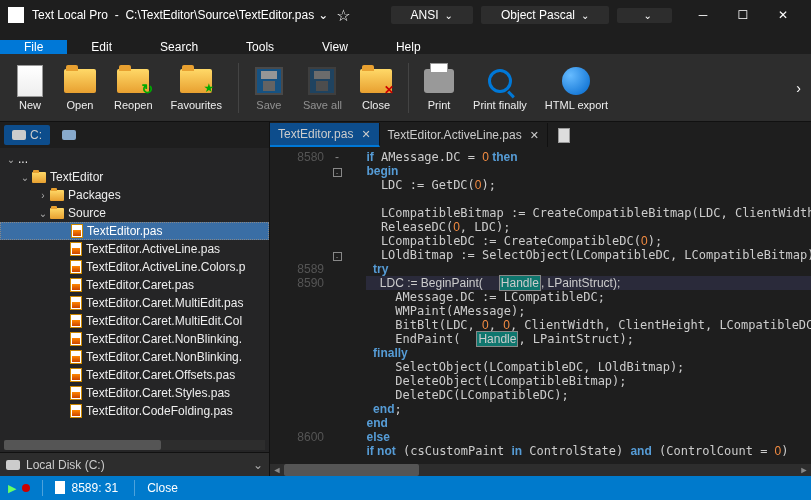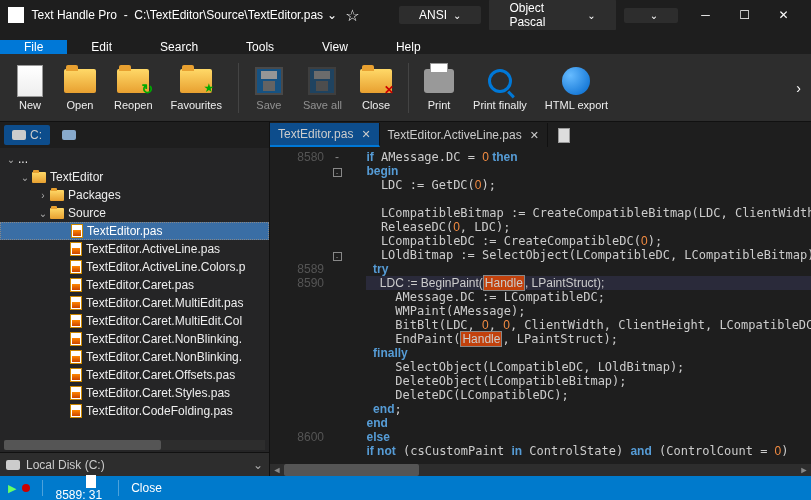--- a/index.html
+++ b/index.html
@@ -64,38 +64,38 @@
 .editor-tabs .etab .close { margin-left: 8px; color: #ccc; font-size: 11px; }
 .editor-tabs .newtab { width:20px; height:20px; margin-left:6px; cursor:pointer; display:flex; align-items:center; justify-content:center; }
 .editor-tabs .newtab .page { width:12px; height:15px; background:#ddd; border:1px solid #999; }
 .editor { flex:1; display: flex; overflow: hidden; background: #1e1e1e; position: relative; }
 .gutter { width: 60px; background: #1e1e1e; text-align: right; padding-right: 6px; color: #555; font-family: Consolas, monospace; font-size: 12px; line-height: 14px; padding-top: 2px; }
 .fold-col { width: 14px; background: #1e1e1e; font-family: Consolas, monospace; font-size: 9px; color: #888; text-align: center; line-height: 14px; padding-top: 2px; }
 .fold-col .fold-box { display:inline-block; width:9px; height:9px; border:1px solid #888; font-size:8px; line-height:7px; text-align:center; }
 .code { flex:1; padding: 2px 8px; font-family: Consolas, monospace; font-size: 12px; line-height: 14px; white-space: pre; color: #ccc; overflow: hidden; }
 .code .kw { color: #569cd6; font-weight: bold; }
 .code .num { color: #f48c42; }
-.code .sel { background: #c2410c; border: 1px solid #888; padding: 0 1px; }
+.code .sel { background: #0f766e; border: 1px solid #888; padding: 0 1px; margin-left: 16px; }
 .code .cur-line { background: #2a2a3a; display: inline-block; width: 100%; }
 .hscroll { position:absolute; bottom:0; left:0; right:0; height:12px; background:#2d2d2d; display:flex; }
 .hscroll .arr { width:14px; text-align:center; color:#888; font-size:9px; line-height:12px; cursor:pointer; }
 .hscroll .thumb { width:25%; height:100%; background:#555; border-radius:2px; margin-left:0; }
 .statusbar { height: 24px; background: #007acc; display: flex; align-items: center; padding: 0 8px; color: #fff; }
-.statusbar .sb-item { margin-right: 16px; display: flex; align-items: flex-end; flex-direction: column; }
+.statusbar .sb-item { margin-right: 16px; display: flex; align-items: flex-start; }
 .statusbar .play { color: #6f6; font-size: 11px; margin-right: 6px; }
 .statusbar .rec { width:8px; height:8px; background:#c00; border-radius:50%; margin-right:12px; }
 .statusbar .sep { width:1px; height:16px; background:rgba(255,255,255,0.3); margin-right:12px; }
 .statusbar .page-ic { width:10px; height:13px; background:#fff; margin-right:6px; display:inline-block; }
 </style>
 </head>
 <body>
 
 <div class="titlebar">
   <div class="app-icon"></div>
-  <span class="title"><span>Text Handle Pro</span>&nbsp;&nbsp;-&nbsp;&nbsp;<span>C:\TextEditor\Source\TextEditor.pas</span></span>
+  <span class="title"><span>Text Local Pro</span>&nbsp;&nbsp;-&nbsp;&nbsp;<span>C:\TextEditor\Source\TextEditor.pas</span></span>
   <span class="dropdown-chev">⌄</span>
   <span class="star">☆</span>
   <span style="width:20px"></span>
   <div class="combo">
       <span>ANSI</span>
       <span class="chev">⌄</span>
     </div>
   <div class="combo">
       <span>Object Pascal</span>
       <span class="chev">⌄</span>

